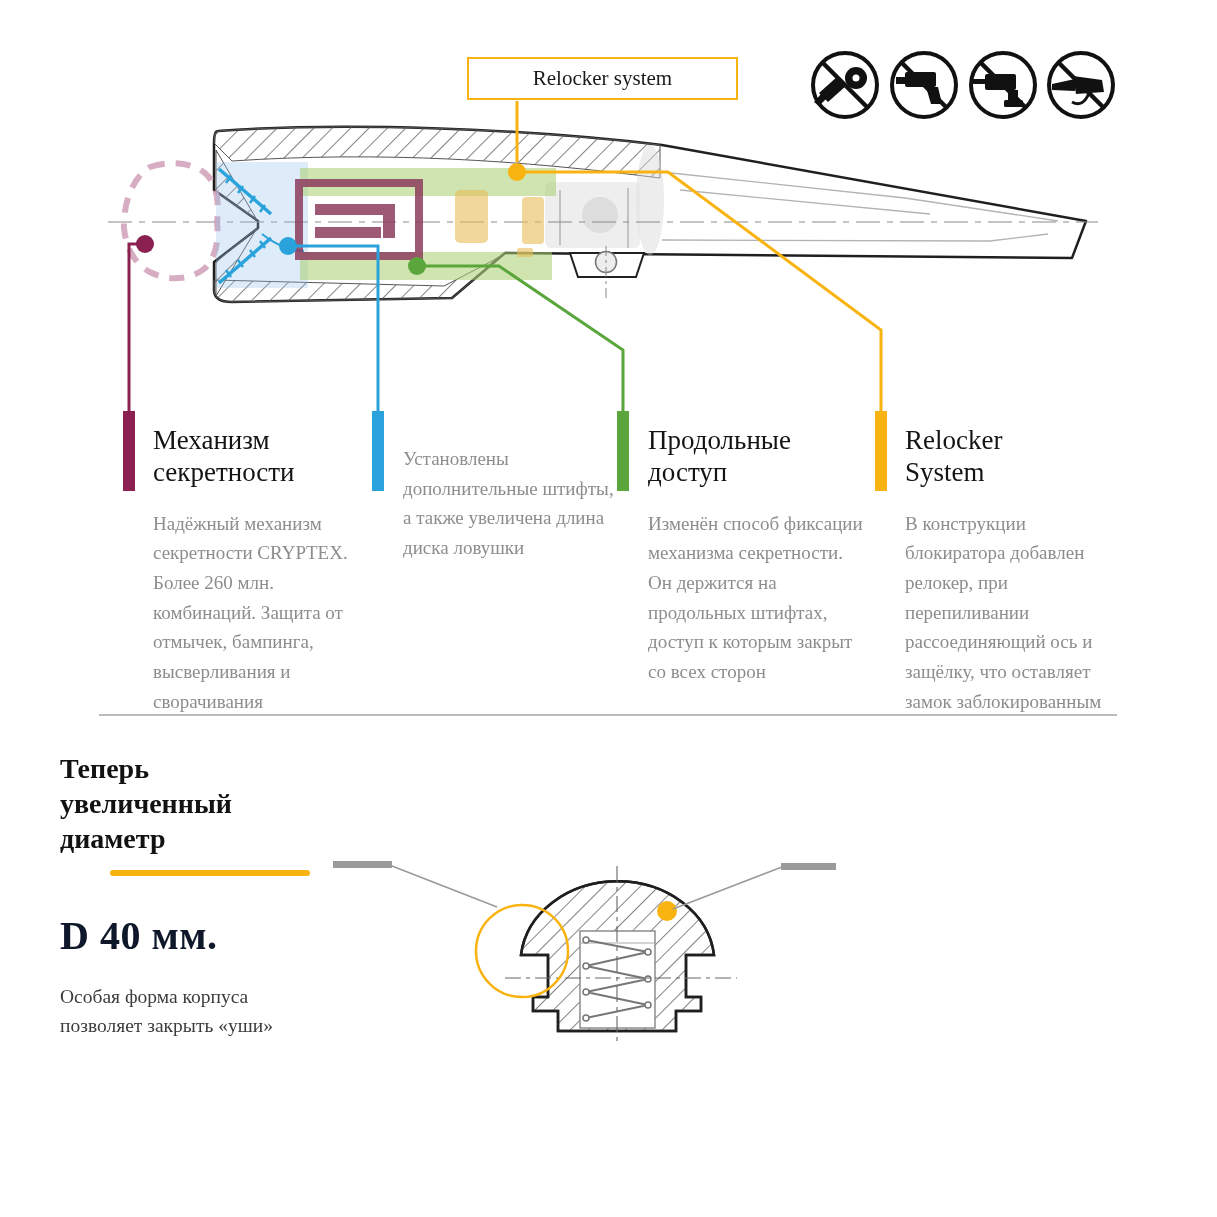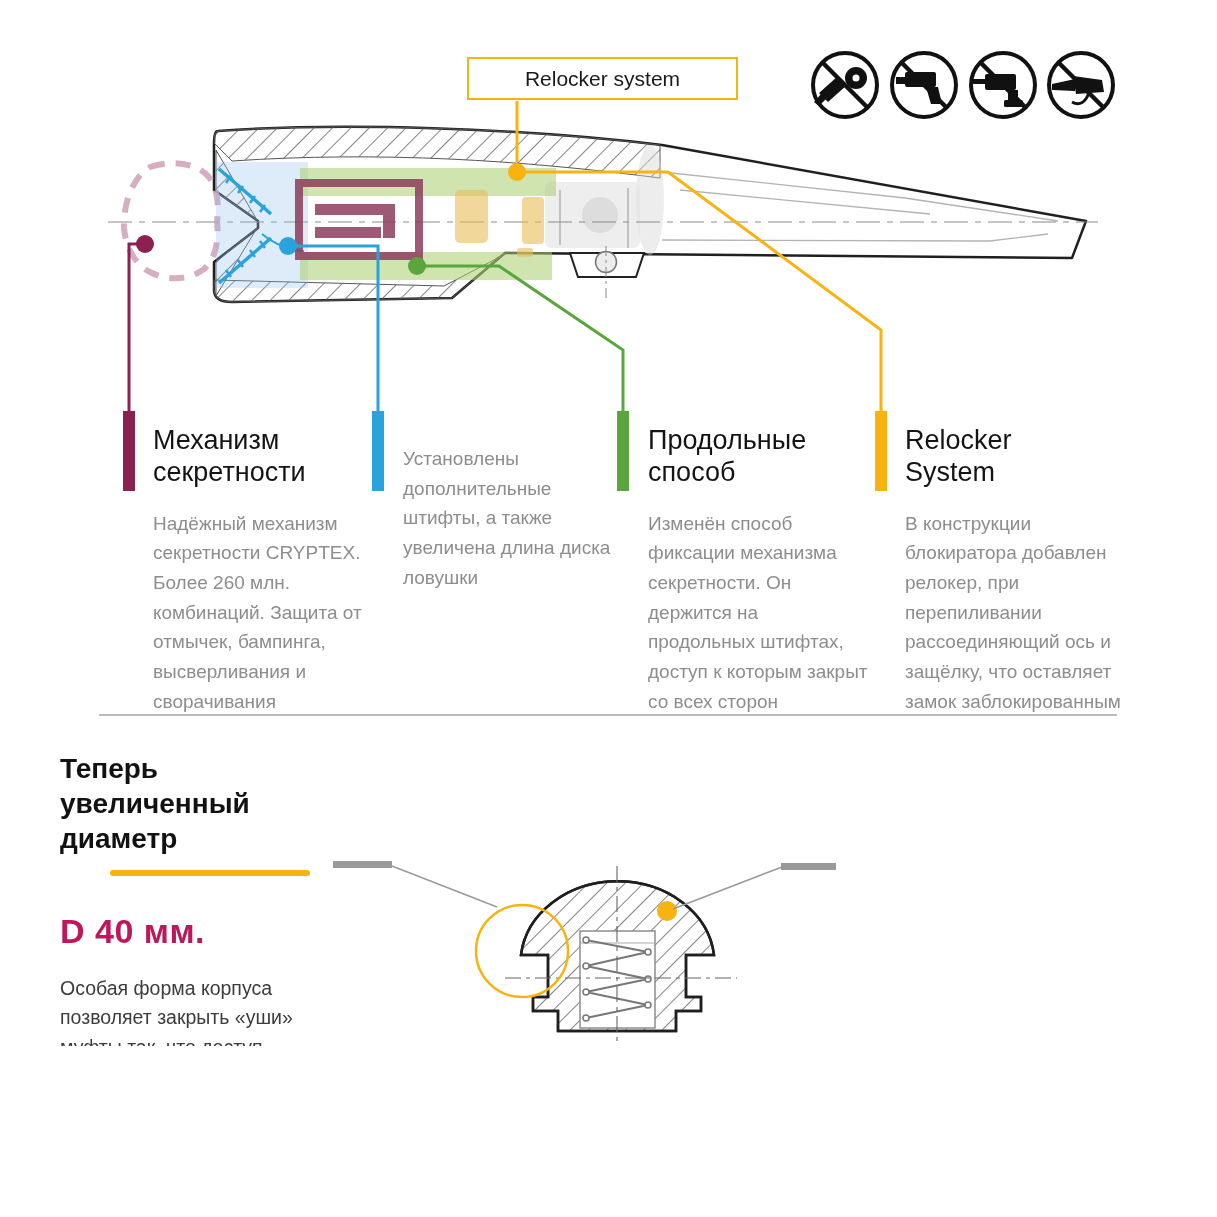--- a/index.html
+++ b/index.html
@@ -1,37 +1,37 @@
 <!DOCTYPE html>
 <html><head>
 <meta charset="utf-8">
 <style>
   html,body{margin:0;padding:0;background:#fff;}
   .page{position:relative;width:1217px;height:1046px;background:#ffffff;overflow:hidden;
-        font-family:Liberation Sans, sans-serif;color:#141414;}
+        font-family:Liberation Serif, serif;color:#141414;}
   .abs{position:absolute;}
   svg{position:absolute;left:0;top:0;}
 
   
   .callout-box{left:467px;top:57px;width:267px;height:39px;border:2px solid #f9b310;
     display:flex;align-items:center;justify-content:center;font-size:21px;color:#1a1a1a;background:#fff;}
 
   
   .col{top:424px;width:222px;}
   .col .title{font-size:27px;line-height:1.2;color:#141414;font-weight:400;white-space:pre-line;}
   .col .desc{margin-top:20px;font-size:19px;line-height:1.56;color:#8d8d8d;}
   .col1{left:153px;} .col2{left:403px;} .col3{left:648px;} .col4{left:905px;}
 
   .divider{left:99px;top:714px;width:1018px;height:2px;background:#bcbcbc;}
 
   
   .bottom-block{top:751px;}
   .bb-title{font-size:28px;font-weight:700;line-height:1.25;color:#121212;white-space:pre-line;}
   .bb-underline{height:6px;background:#f9b310;border-radius:3px;margin-top:14px;}
-  .bb-value{font-size:34px;font-weight:800;color:#be185d;margin-top:36px;letter-spacing:.5px;}
+  .bb-value{font-size:40px;font-weight:800;color:#0f172a;margin-top:36px;letter-spacing:.5px;}
   .bb-desc{font-size:19.5px;line-height:1.5;color:#3c3c3c;margin-top:23px;}
   .bottom-left{left:60px;width:250px;}
   .bottom-left .bb-underline{width:200px;margin-left:auto;}
   .bottom-right{left:880px;width:246px;text-align:left;}
   .bottom-right .bb-underline{width:198px;}
 </style>
 </head>
 <body>
 
 <div class="page">
@@ -218,21 +218,21 @@
   <div class="abs col col1">
     <div class="title">Механизм
 секретности</div>
     <div class="desc">Надёжный механизм секретности CRYPTEX. Более 260 млн. комбинаций. Защита от отмычек, бампинга, высверливания и сворачивания</div>
   </div>
   <div class="abs col col2">
     <div class="desc">Установлены дополнительные штифты, а также увеличена длина диска ловушки</div>
   </div>
   <div class="abs col col3">
     <div class="title">Продольные
-способ</div>
+доступ</div>
     <div class="desc">Изменён способ фиксации механизма секретности. Он держится на продольных штифтах, доступ к которым закрыт со всех сторон</div>
   </div>
   <div class="abs col col4">
     <div class="title">Relocker
 System</div>
     <div class="desc">В конструкции блокиратора добавлен релокер, при перепиливании рассоединяющий ось и защёлку, что оставляет замок заблокированным</div>
   </div>
 
   <div class="abs divider"></div>
 

